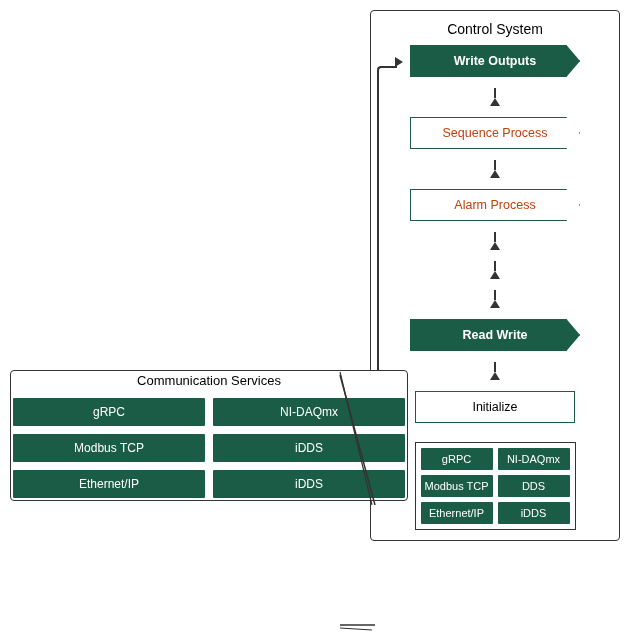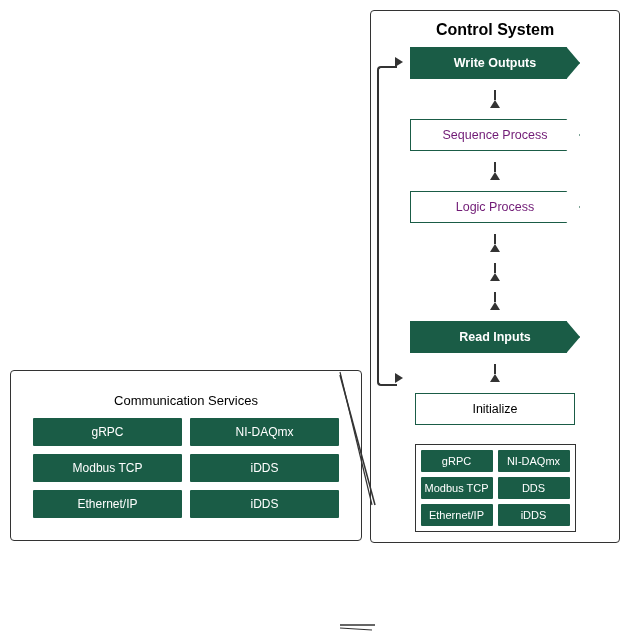--- a/index.html
+++ b/index.html
@@ -20,42 +20,42 @@
       left: 370px;
       width: 250px;
       border: 1.5px solid #333;
       border-radius: 4px;
       padding: 10px 10px 10px 10px;
       background: #fff;
     }
 
     .control-system-title {
       text-align: center;
-      font-weight: bold;
-      font-size: 16px;
+      font-weight: normal;
+      font-size: 14px;
       margin-bottom: 8px;
     }
 
     
     .process-list {
       display: flex;
       flex-direction: column;
       align-items: center;
       gap: 11px;
     }
 
     .arrow-box {
       position: relative;
       width: 170px;
       height: 32px;
       display: flex;
       align-items: center;
       justify-content: center;
       font-size: 12.5px;
-      color: #701a75;
+      color: #c2410c;
       border: 1.5px solid #1a5c46;
       background: #fff;
       clip-path: polygon(0% 0%, 92% 0%, 100% 50%, 92% 100%, 0% 100%);
       margin: 0 auto;
     }
 
     .arrow-box.dark {
       background: #1a5c46;
       color: #fff;
       font-weight: bold;
@@ -148,24 +148,24 @@
       padding: 5px 4px;
       font-size: 11px;
       border-radius: 1px;
     }
 
     
     .comm-services-container {
       position: absolute;
       top: 370px;
       left: 10px;
-      width: 352px;
+      width: 398px;
       border: 1.5px solid #333;
       border-radius: 4px;
-      padding: 22px;
+      padding: 2px;
       background: #fff;
     }
 
     .comm-services-title {
       text-align: center;
       font-size: 13px;
       margin-bottom: 10px;
     }
 
     .comm-grid {
@@ -207,39 +207,39 @@
 
     <div class="arrow-box">
       <span>Sequence Process</span>
     </div>
     <div class="arrow-connector">
       <div class="arrow-line"></div>
       <div class="arrow-up"></div>
     </div>
 
     <div class="arrow-box">
-      <span>Logic Process</span>
+      <span>Alarm Process</span>
     </div>
     <div class="arrow-connector">
       <div class="arrow-line"></div>
       <div class="arrow-up"></div>
     </div>
 
     <div class="arrow-connector">
       <div class="arrow-line"></div>
       <div class="arrow-up"></div>
     </div>
 
     <div class="arrow-connector">
       <div class="arrow-line"></div>
       <div class="arrow-up"></div>
     </div>
 
     <div class="arrow-box dark">
-      <span>Read Inputs</span>
+      <span>Read Write</span>
     </div>
     <div class="arrow-connector">
       <div class="arrow-line"></div>
       <div class="arrow-up"></div>
     </div>
 
     <div class="init-box">
       <span>Initialize</span>
     </div>
 

